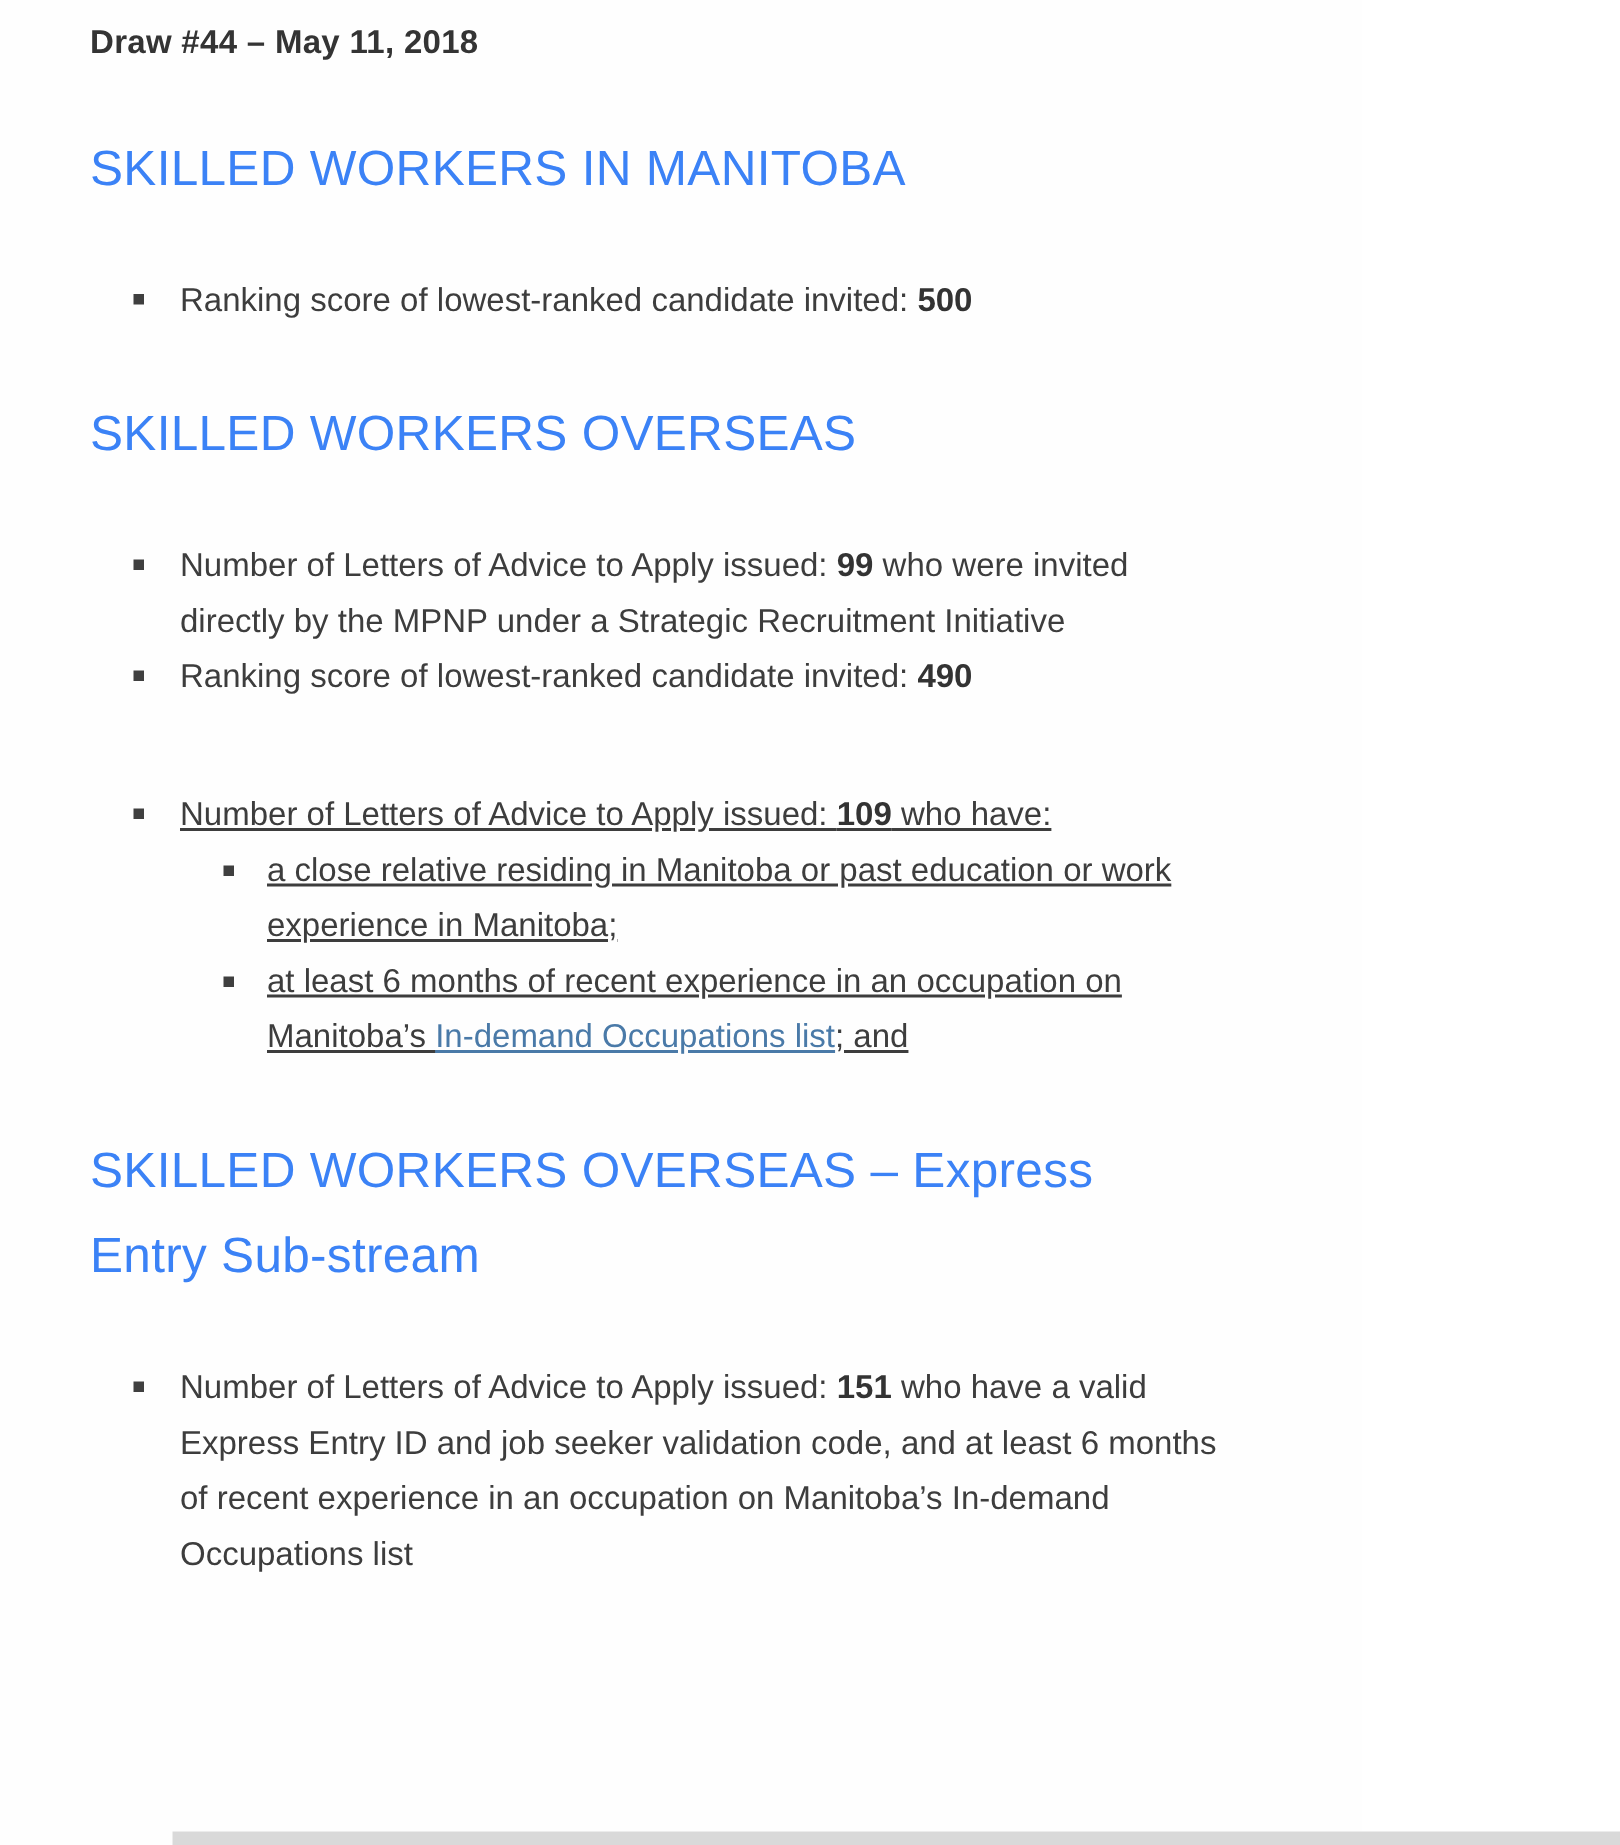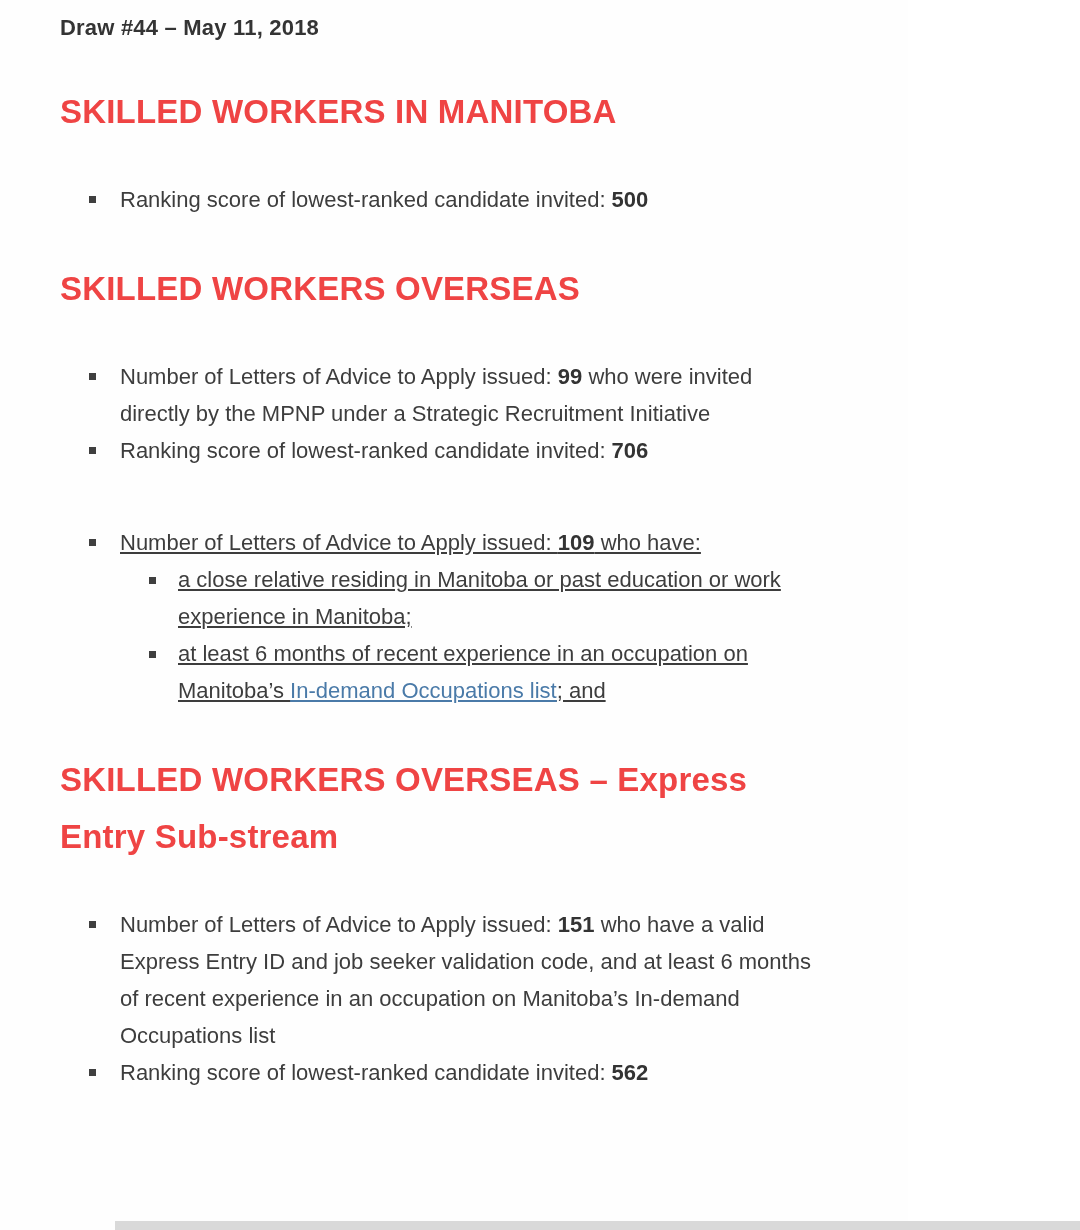--- a/index.html
+++ b/index.html
@@ -18,23 +18,23 @@
     padding: 15px 96px 0 60px;
     color: #3d3d3d;
   }
   .draw-date {
     font-size: 22px;
     font-weight: bold;
     color: #343434;
     letter-spacing: 0.2px;
   }
   .doc-section h1 {
-    color: #ef4444;
+    color: #3b82f6;
     font-size: 33px;
-    font-weight: bold;
+    font-weight: normal;
     line-height: 1.75;
     margin-top: 42px;
     margin-bottom: 22px;
     letter-spacing: 0.2px;
     max-width: 930px;
   }
   ul.bullet-list {
     list-style: none;
     padding-left: 60px;
     margin-top: 40px;
@@ -93,32 +93,31 @@
       <section class="doc-section">
         <h1>SKILLED WORKERS IN MANITOBA</h1>
         <ul class="bullet-list">
           <li><span>Ranking score of lowest-ranked candidate invited: </span><strong class="bold-value">500</strong></li>
         </ul>
       </section>
       <section class="doc-section">
         <h1>SKILLED WORKERS OVERSEAS</h1>
         <ul class="bullet-list">
           <li><span>Number of Letters of Advice to Apply issued: </span><strong class="bold-value">99</strong><span> who were invited directly by the MPNP under a Strategic Recruitment Initiative</span></li>
-          <li><span>Ranking score of lowest-ranked candidate invited: </span><strong class="bold-value">706</strong></li>
+          <li><span>Ranking score of lowest-ranked candidate invited: </span><strong class="bold-value">490</strong></li>
         </ul>
         <ul class="bullet-list">
           <li><span>Number of Letters of Advice to Apply issued: </span><strong class="bold-value">109</strong><span> who have:</span><ul class="bullet-list sub-list">
               <li><span>a close relative residing in Manitoba or past education or work experience in Manitoba;</span></li>
               <li><span>at least 6 months of recent experience in an occupation on Manitoba’s </span><a class="doc-link" href="#">In-demand Occupations list</a><span>; and</span></li>
             </ul></li>
         </ul>
       </section>
       <section class="doc-section">
         <h1>SKILLED WORKERS OVERSEAS – Express Entry Sub-stream</h1>
         <ul class="bullet-list">
           <li><span>Number of Letters of Advice to Apply issued: </span><strong class="bold-value">151</strong><span> who have a valid Express Entry ID and job seeker validation code, and at least 6 months of recent experience in an occupation on Manitoba’s In-demand Occupations list</span></li>
-          <li><span>Ranking score of lowest-ranked candidate invited: </span><strong class="bold-value">562</strong></li>
         </ul>
       </section>
     </div>
 </div>
 
 <div class="bottom-strip"></div>
 
 </body></html>

